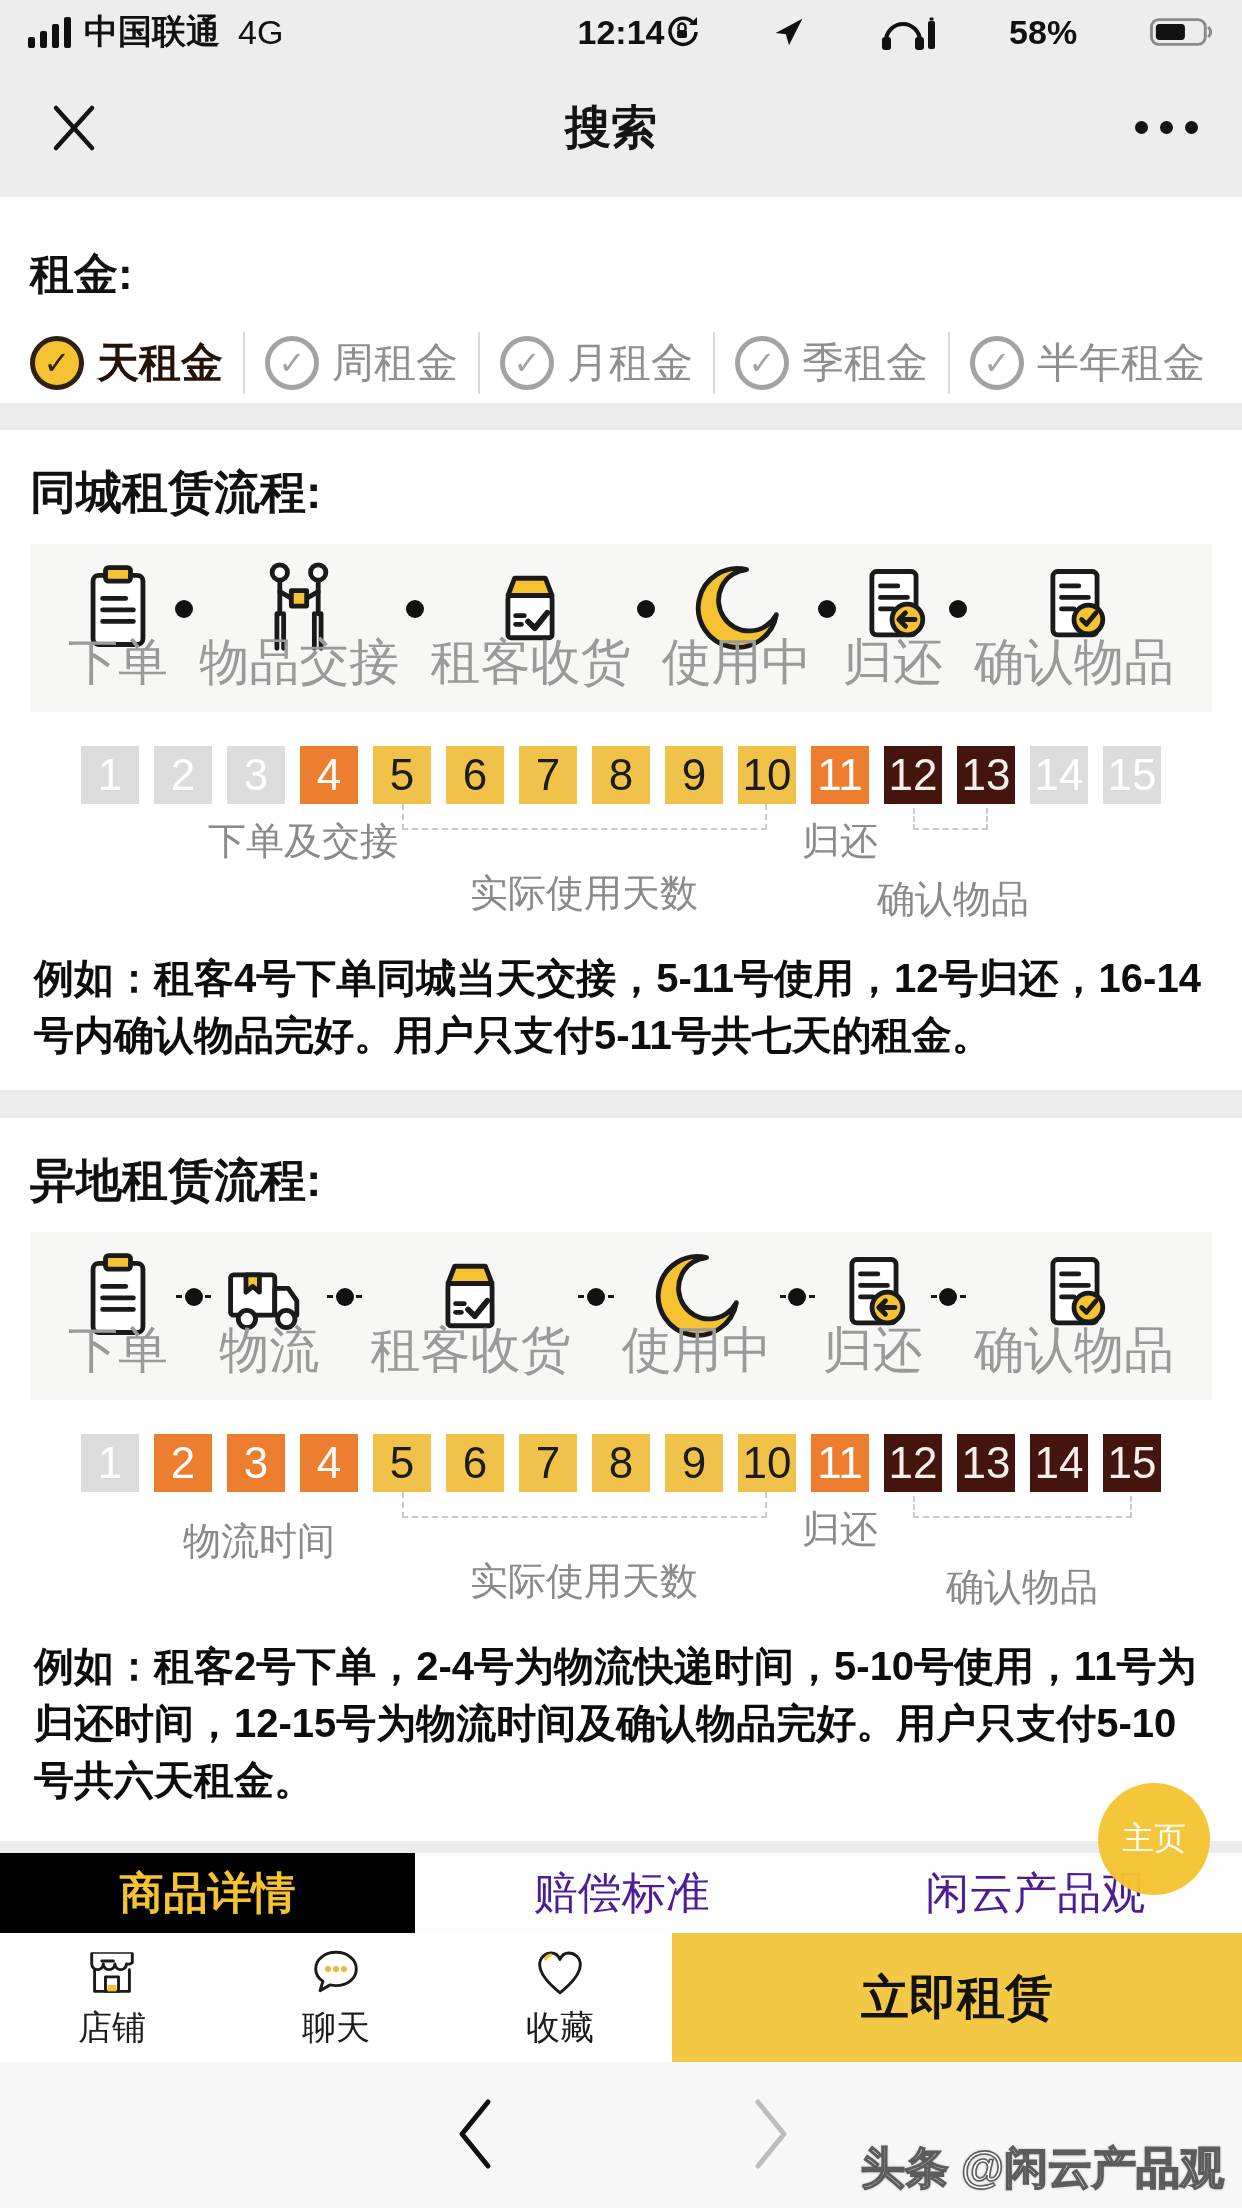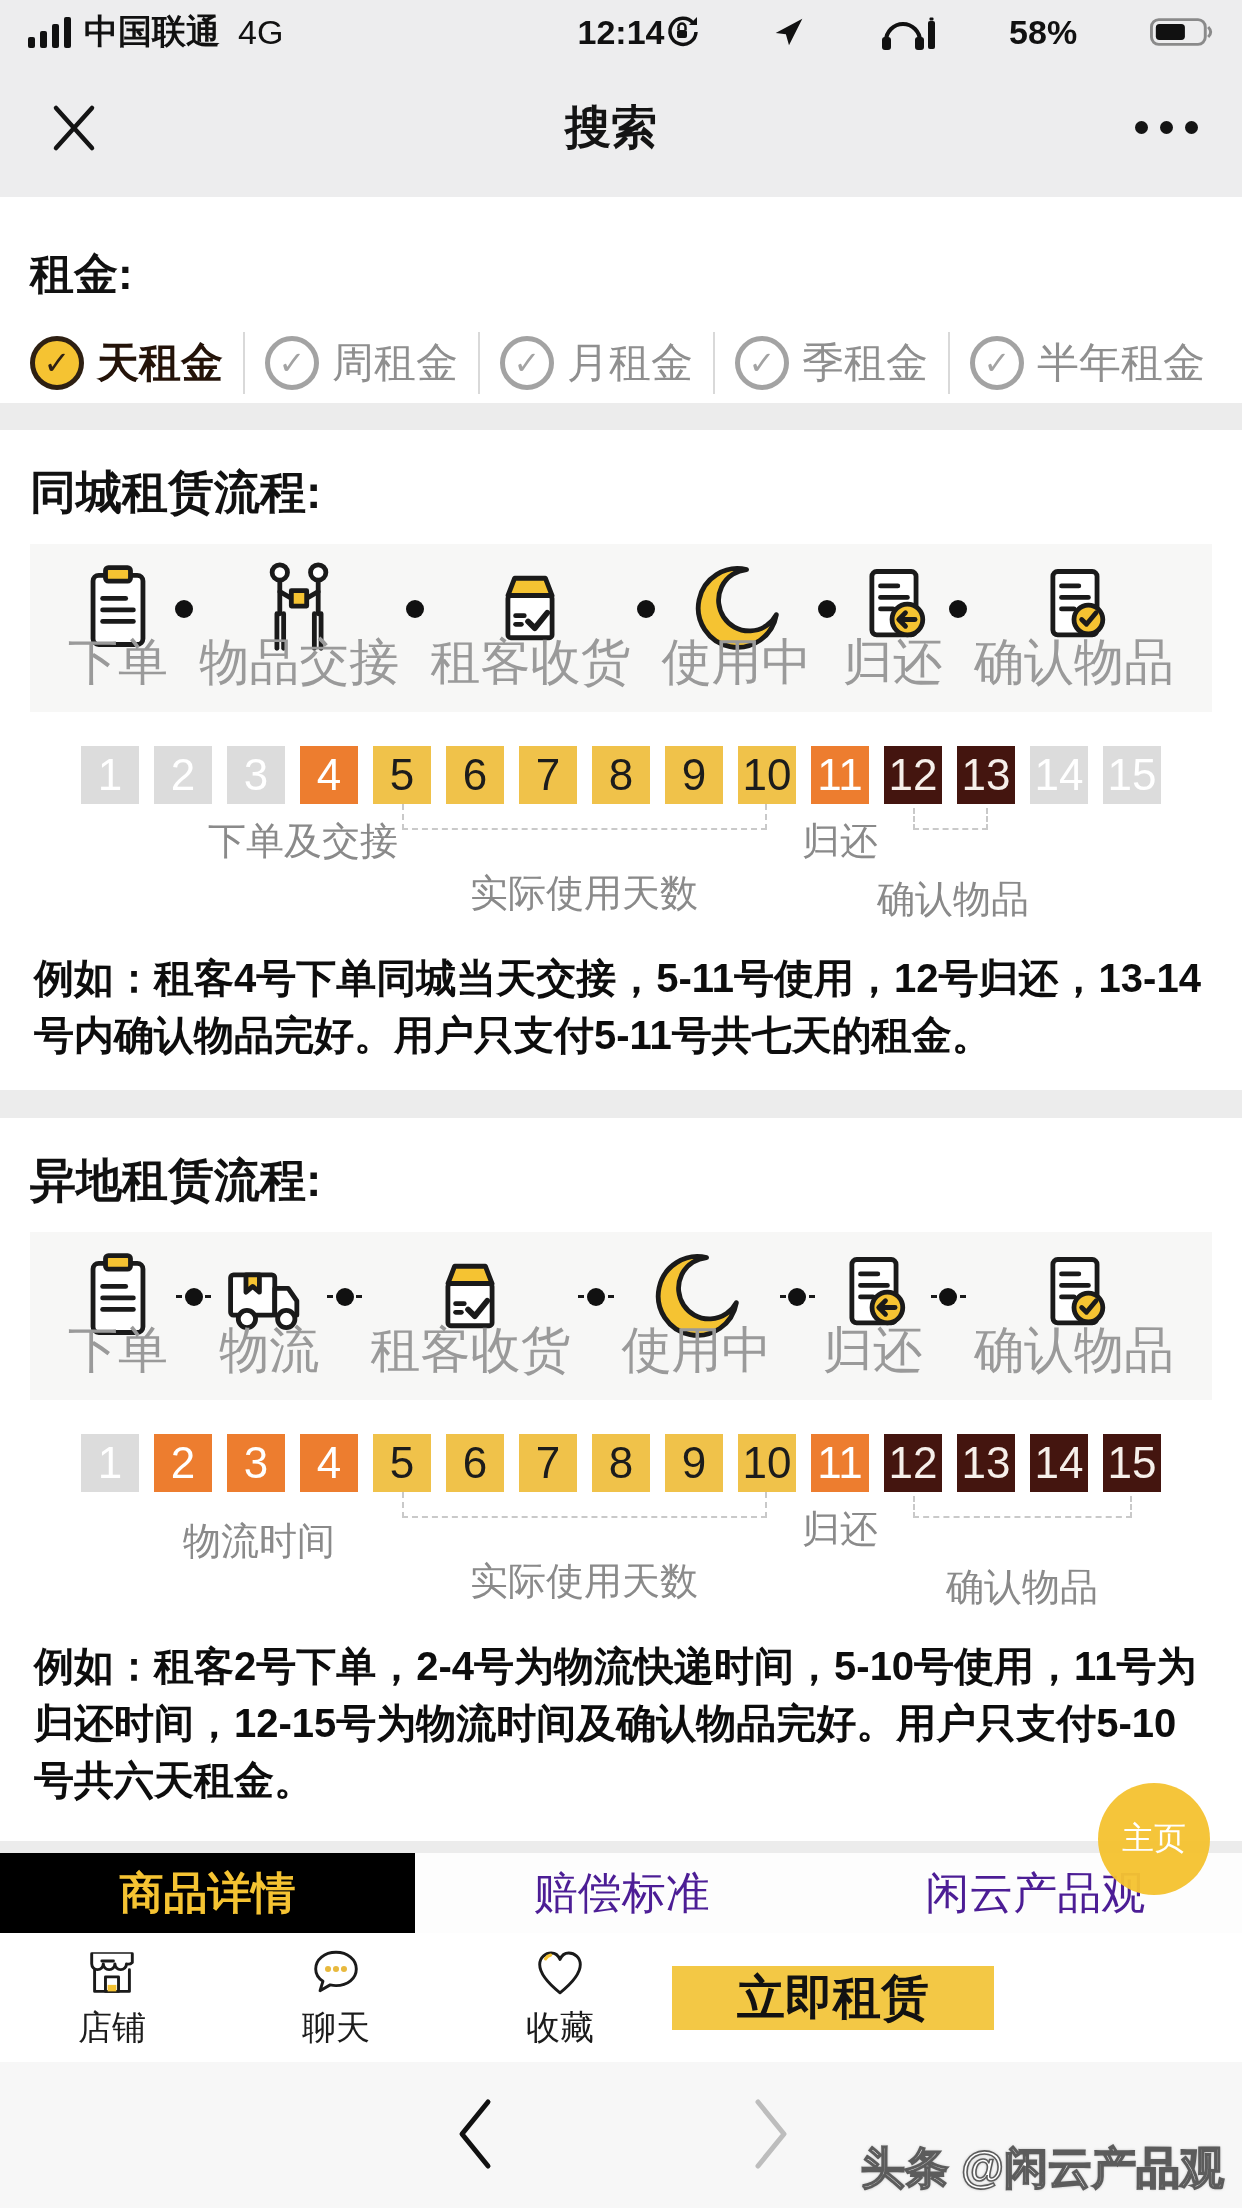--- a/index.html
+++ b/index.html
@@ -71,21 +71,21 @@
   .brk.cf1{left:832px;width:75px;top:4px;height:22px;}
   .brk.cf2{left:832px;width:219px;top:4px;height:22px;}
 
   .example{margin:6px 34px 0;font-size:40px;font-weight:700;line-height:57px;color:#0d0d0d;}
 
   .tabs{position:absolute;left:0;top:1841px;width:1242px;height:92px;box-sizing:border-box;
     border-top:12px solid #ECECEC;background:#FDFDFD;display:flex;}
   .tab{flex:1;display:flex;align-items:center;justify-content:center;font-size:44px;color:#4c1d95;cursor:pointer;}
   .tab.active{flex:0 0 415px;background:#000;color:var(--accent_yellow,#F5C332);font-weight:600;}
 
-  .actionbar{position:absolute;left:0;top:1933px;width:994px;height:129px;background:#fff;display:flex;align-items:center;}
+  .actionbar{position:absolute;left:0;top:1933px;width:1242px;height:129px;background:#fff;display:flex;}
   .ab-item{width:224px;display:flex;flex-direction:column;align-items:center;justify-content:center;gap:2px;cursor:pointer;}
   .ab-item .ab-lb{font-size:34px;color:#1c1c1c;}
   .cta{flex:1;background:var(--cta_yellow,#F3C845);display:flex;align-items:center;justify-content:center;
     font-size:48px;font-weight:700;color:#121212;cursor:pointer;}
 
   .bottombar{position:absolute;left:0;top:2062px;width:1242px;height:146px;background:#F7F7F7;}
   .chev{position:absolute;top:34px;cursor:pointer;}
   .chev.left{left:452px;}
   .chev.right{left:748px;}
   .watermark{position:absolute;right:18px;bottom:10px;font-size:44px;font-weight:700;color:#fff;
@@ -269,21 +269,21 @@
 
     <div class="ann">
       <div class="brk usage"></div>
       <div class="brk cf1"></div>
       <div class="lab" style="left:222px;top:12px">下单及交接</div>
       <div class="lab" style="left:759px;top:12px">归还</div>
       <div class="lab" style="left:503px;top:64px">实际使用天数</div>
       <div class="lab" style="left:872px;top:70px">确认物品</div>
     </div>
 
-    <div class="example" style="padding-bottom:26px">例如：租客4号下单同城当天交接，5-11号使用，12号归还，13-14号内确认物品完好。用户只支付5-11号共七天的租金。</div>
+    <div class="example" style="padding-bottom:26px">例如：租客4号下单同城当天交接，5-11号使用，12号归还，16-14号内确认物品完好。用户只支付5-11号共七天的租金。</div>
   </div>
 
   <div class="sep2"></div>
 
   <div>
     <div class="sec-title">异地租赁流程:</div>
     <div class="panel">
       <svg class="step-ic" width="96" height="96" viewBox="0 0 100 100" stroke="#1A1A1A" stroke-width="5" fill="none" stroke-linecap="round" stroke-linejoin="round">
         <rect x="24" y="16" width="52" height="72" rx="6" fill="#fff"></rect>
         <rect x="37" y="8" width="26" height="14" rx="3" fill="#F5C332"></rect>

